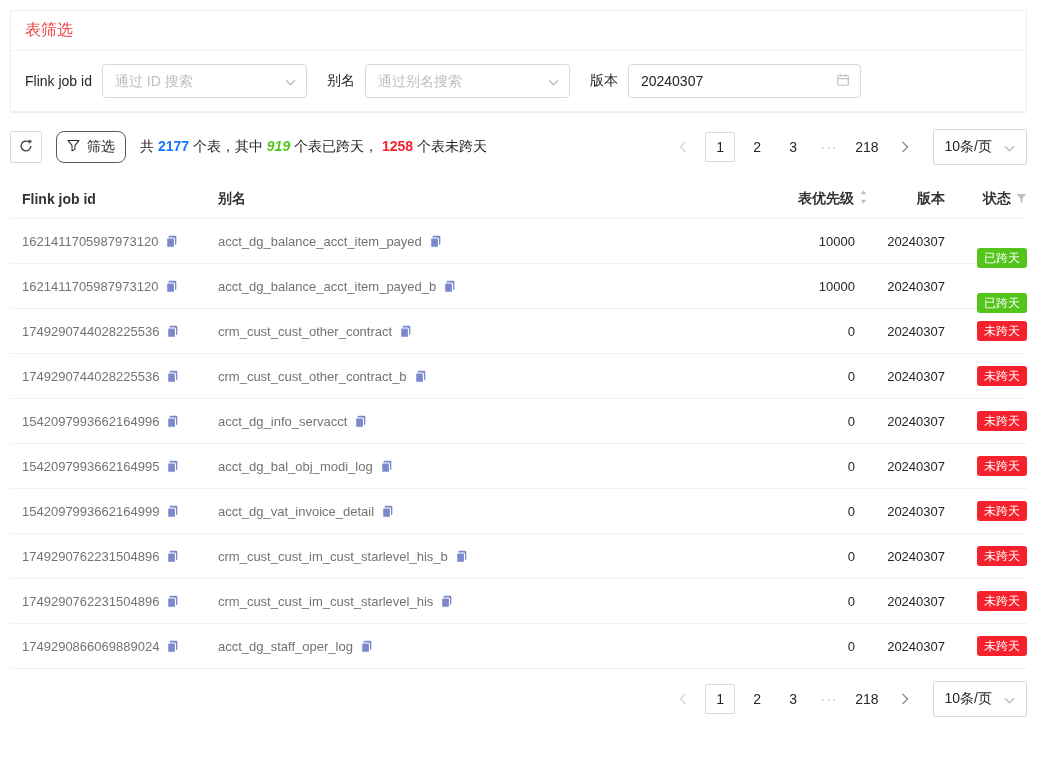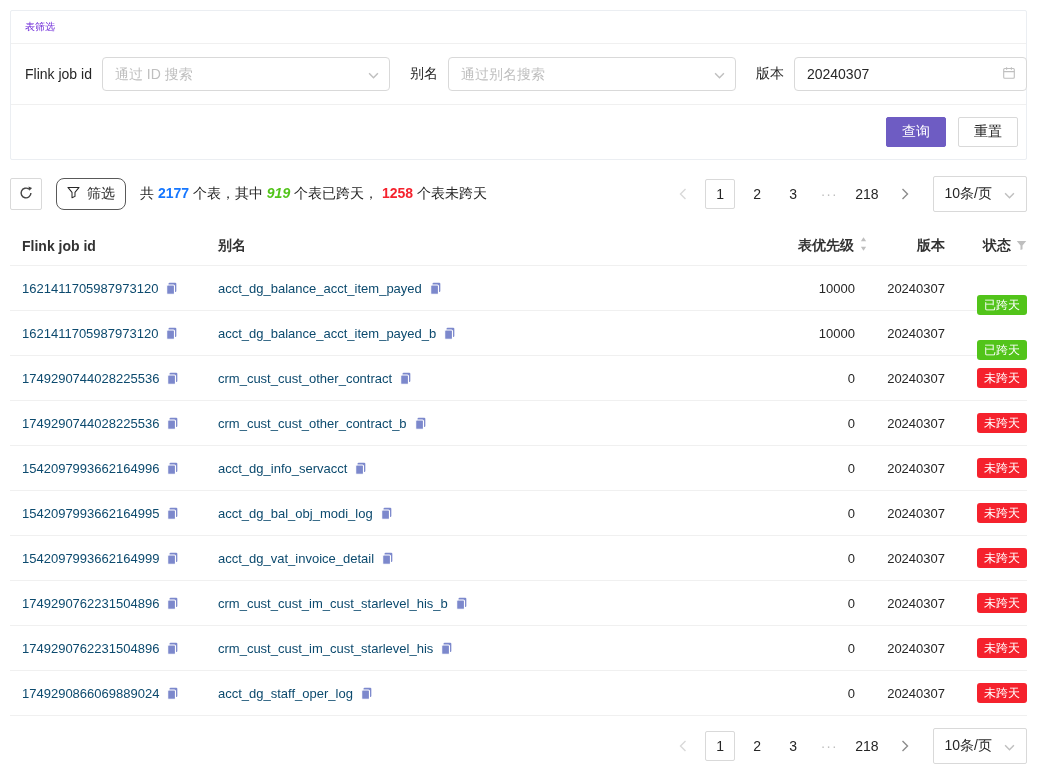--- a/index.html
+++ b/index.html
@@ -9,36 +9,36 @@
     height: 767px;
     background: #fff;
     font-family: "Liberation Sans", "DejaVu Sans", sans-serif;
     color: #262626;
     font-size: 14px;
     overflow: hidden;
   }
 
   
   .card { margin: 10px 10px 0; border: 1px solid #ebeef2; border-radius: 2px; background: #fff; }
-  .card-header { padding: 9px 14px; font-size: 10px; color: #6d28d9; border-bottom: 1px solid #f0f0f0; }
+  .card-header { padding: 9px 14px; font-size: 16px; color: #ef4444; border-bottom: 1px solid #f0f0f0; }
   .filter-row { display: flex; align-items: center; padding: 13px 14px; border-bottom: 1px solid #f0f0f0; }
   .f-label { margin-right: 10px; white-space: nowrap; }
   .f-group { display: flex; align-items: center; }
   .f-group + .f-group { margin-left: 20px; }
   .select {
     display: flex; align-items: center; height: 34px;
     border: 1px solid #d9d9d9; border-radius: 4px;
     padding: 0 10px; background: #fff;
   }
   .select input {
     border: 0; outline: 0; flex: 1; min-width: 0;
     font: inherit; color: #262626; background: transparent;
   }
   .select input::placeholder { color: #bfbfbf; }
-  .w240 { width: 288px; }
+  .w240 { width: 205px; }
   .w233 { width: 233px; }
   .actions { display: flex; justify-content: flex-end; gap: 12px; padding: 12px 8px 12px 14px; }
   .btn {
     height: 30px; padding: 0 15px; border-radius: 2px; font-size: 14px;
     display: inline-flex; align-items: center; cursor: pointer; border: 1px solid transparent;
   }
   .btn-primary { background: #6e5cc3; border-color: #6e5cc3; color: #fff; }
   .btn-default { background: #fff; border-color: #d9d9d9; color: #262626; }
 
   
@@ -82,21 +82,21 @@
   .tbody .tr { height: 45px; }
   .th { font-weight: 700; color: #333; }
   .td { font-size: 13px; }
   .col-id      { flex: 0 0 196px; padding-left: 12px; display: flex; align-items: center; gap: 7px; }
   .col-alias   { flex: 1; padding-left: 12px; display: flex; align-items: center; gap: 7px; min-width: 0; }
   .col-priority{ flex: 0 0 150px; display: flex; align-items: center; justify-content: flex-end; gap: 5px; padding-right: 15px; }
   .thead .col-priority { padding-right: 2px; }
   .col-version { flex: 0 0 75px;  display: flex; justify-content: flex-end; }
   .col-status  { flex: 0 0 82px;  display: flex; align-items: center; justify-content: flex-end; gap: 5px; padding-right: 0; }
   .tbody .col-status { padding-right: 0; }
-  .link { color: #0c4a6e; text-decoration: none; cursor: pointer; white-space: nowrap; }
+  .link { color: #737373; text-decoration: none; cursor: pointer; white-space: nowrap; }
   .copy { color: #7c88cc; display: inline-flex; cursor: pointer; }
   .badge {
     display: inline-block; padding: 2px 7px; border-radius: 3px;
     color: #fff; font-size: 12px; line-height: 16px; white-space: nowrap;
   }
   .badge[data-status="crossed"]   { background: #52c41a; margin-top: 33px; }
   .badge[data-status="uncrossed"] { background: #f5222d; }
 
   .bottom-bar { display: flex; justify-content: flex-end; margin: 12px 10px 0; }
 </style>
@@ -138,24 +138,20 @@
         <span>
           <svg viewBox="0 0 14 14" width="14" height="14" fill="none" stroke="#bfbfbf" stroke-width="1.1">
             <rect x="1.7" y="2.5" width="10.6" height="9.8" rx="1"></rect>
             <path d="M1.7 5.6h10.6M4.6 1.2v2.6M9.4 1.2v2.6"></path>
           </svg>
         </span>
       </div>
     </div>
   </div>
 
-  <div class="actions">
-    <button class="btn btn-primary">查询</button>
-    <button class="btn btn-default">重置</button>
-  </div>
 </div>
 
 <div class="toolbar">
   <div class="icon-btn">
     <span>
       <svg viewBox="0 0 16 16" width="14" height="14">
         <path d="M13.6 8A5.6 5.6 0 1 1 11.4 3.55" fill="none" stroke="currentColor" stroke-width="1.6"></path>
         <path d="M10.8 0.5 L14.9 2.3 L11.8 5.4 Z" fill="currentColor"></path>
       </svg>
     </span>

